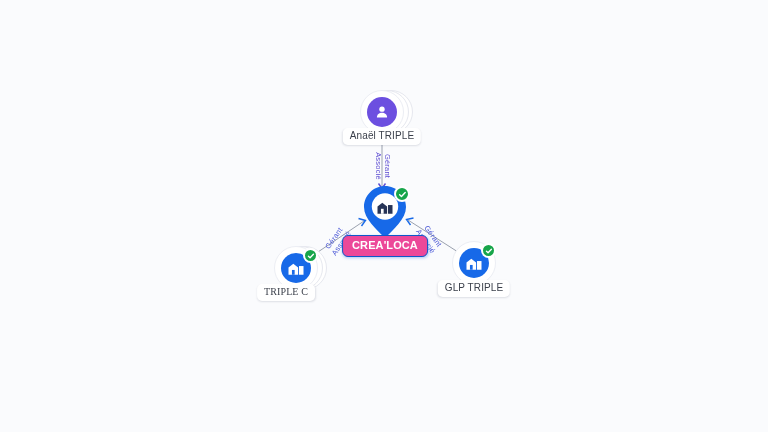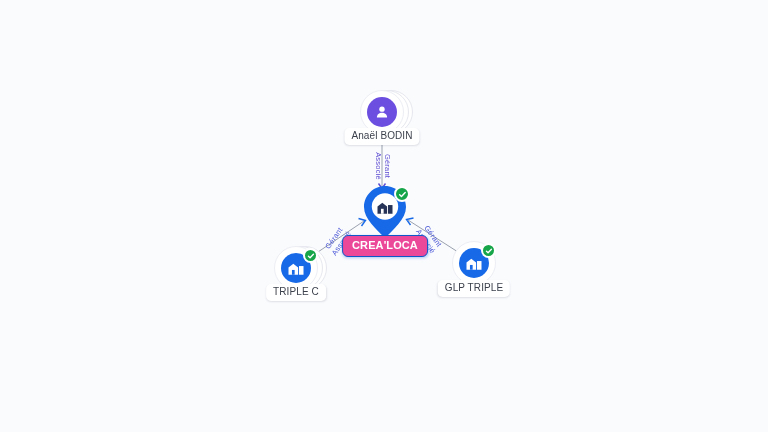--- a/index.html
+++ b/index.html
@@ -222,21 +222,21 @@
       <div class="card c2"></div>
       <div class="icon-disc">
         <div class="inner-circle person">
           <svg width="18" height="18" viewBox="0 0 24 24" aria-hidden="true">
             <circle cx="12" cy="8.2" r="3.6" fill="#ffffff"></circle>
             <path d="M5.2 19.2c0-3.9 3.1-6.1 6.8-6.1s6.8 2.2 6.8 6.1z" fill="#ffffff"></path>
           </svg>
         </div>
       </div>
     </div>
-    <div class="node-label" style="left:382px; top:128px;">Anaël BODIN</div>
+    <div class="node-label" style="left:382px; top:128px;">Anaël TRIPLE</div>
   </div>
 
   <div class="node">
     <div class="pin-wrap" style="left:385px; top:212px;">
       <svg class="pin-shape" viewBox="0 0 48 56" aria-hidden="true">
         <path d="M24 2 C12.4 2 3 11.4 3 23 C3 35 15.5 45.5 24 54 C32.5 45.5 45 35 45 23 C45 11.4 35.6 2 24 2 Z" fill="#1769e8"></path>
         <circle cx="24" cy="22.5" r="13.2" fill="#ffffff"></circle>
       </svg>
       <svg style="position:absolute; left:15px; top:14px;" width="18" height="18" viewBox="0 0 24 24" aria-hidden="true">
         <path d="M2 21 V11.2 L8.4 6.4 L14.8 11.2 V21 Z" fill="#273457"></path>
@@ -264,21 +264,21 @@
             <rect x="6.6" y="14.6" width="3.6" height="6.4" fill="#1769e8"></rect>
           </svg>
         </div>
         <div class="badge-check">
           <svg width="8" height="8" viewBox="0 0 12 12" aria-hidden="true">
             <path d="M2.2 6.3 L4.6 8.6 L9.6 3.4" fill="none" stroke="#ffffff" stroke-width="2" stroke-linecap="round" stroke-linejoin="round"></path>
           </svg>
         </div>
       </div>
     </div>
-    <div class="node-label" style="left:296px; top:284px;">TRIPLE C</div>
+    <div class="node-label" style="left:286px; top:284px;font-family:Liberation Serif, serif;">TRIPLE C</div>
   </div>
 
   <div class="node">
     <div class="node-stack" style="left:474px; top:263px; width:48px; height:48px;">
       <div class="icon-disc">
         <div class="inner-circle company">
           <svg width="18" height="18" viewBox="0 0 24 24" aria-hidden="true">
             <path d="M2 21 V11.2 L8.4 6.4 L14.8 11.2 V21 Z" fill="#ffffff"></path>
             <rect x="16" y="9.4" width="6" height="11.6" fill="#ffffff"></rect>
             <rect x="6.6" y="14.6" width="3.6" height="6.4" fill="#1769e8"></rect>

